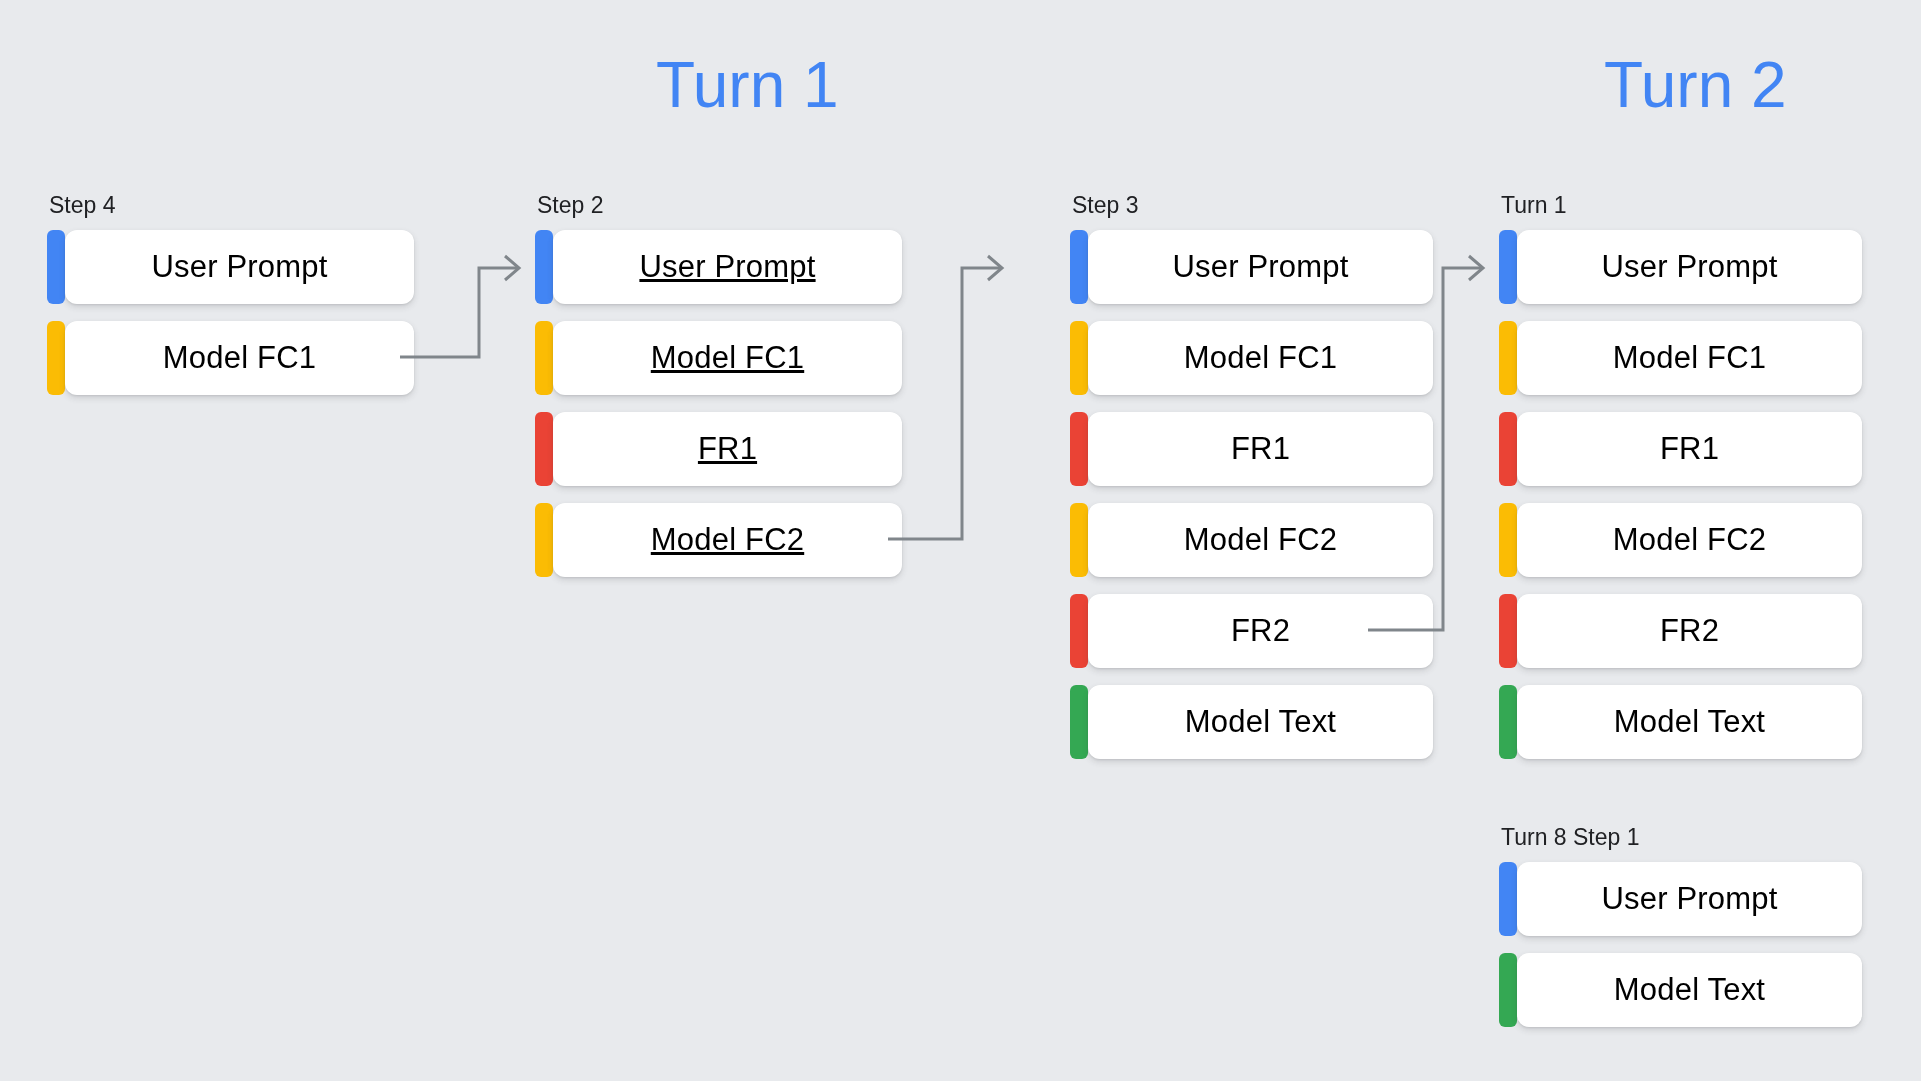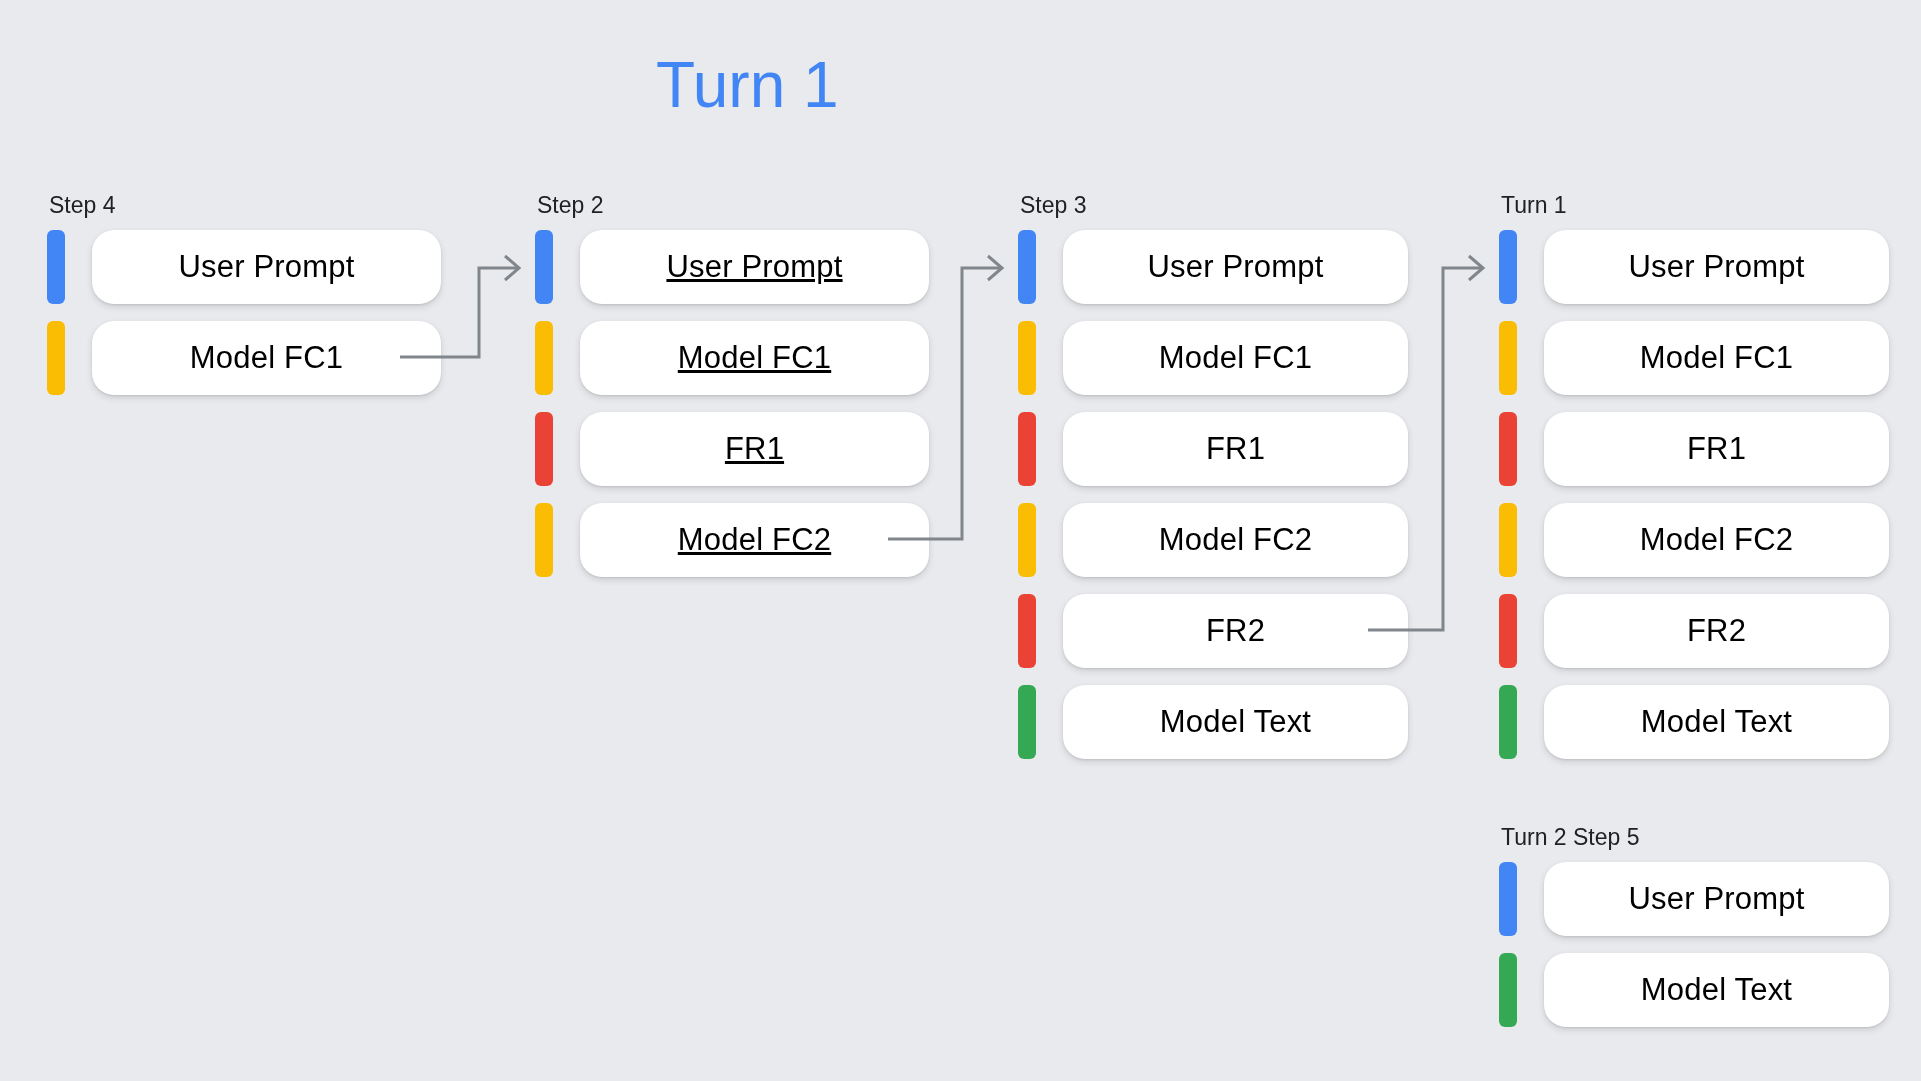--- a/index.html
+++ b/index.html
@@ -66,44 +66,43 @@
     height: 74px;
     border-radius: 6px;
     flex: 0 0 auto;
   }
   .bar.blue   { background: #4285f4; }
   .bar.yellow { background: #fbbc04; }
   .bar.red    { background: #ea4335; }
   .bar.green  { background: #34a853; }
 
   .card {
-    margin-left: 27px;
     height: 74px;
-    border-radius: 22px;
+    border-radius: 12px;
     background: #ffffff;
     box-shadow: 0 3px 6px rgba(60,64,67,0.16), 0 1px 2px rgba(60,64,67,0.12);
     display: flex;
     align-items: center;
     justify-content: center;
     font-size: 31px;
     color: #000000;
     letter-spacing: 0.2px;
     white-space: nowrap;
     box-sizing: border-box;
     padding: 0 14px;
   }
 
   
   #group-step1 { left: 47px;   top: 230px; }
   #group-step1 .card { width: 349px; }
 
   #group-step2 { left: 535px;  top: 230px; text-decoration: underline; }
   #group-step2 .card { width: 349px; }
 
-  #group-step3 { left: 1018px; top: 230px; }
+  #group-step3 { left: 1070px; top: 230px; }
   #group-step3 .card { width: 345px; }
 
   #group-turn1 { left: 1499px; top: 230px; }
   #group-turn1 .card { width: 345px; }
 
   #group-turn2step1 { left: 1499px; top: 862px; }
   #group-turn2step1 .card { width: 345px; }
 
   
   #arrows {
@@ -127,20 +126,21 @@
     stroke-linecap: butt;
     stroke-linejoin: miter;
   }
 </style>
 </head>
 <body>
 
 <div id="canvas">
 
   <div class="turn-title" id="turn-1-title">Turn 1</div>
+  <div class="turn-title" id="turn-2-title">Turn 2</div>
 
   <div class="group" id="group-step1">
     <div class="group-label">Step 4</div>
 
     <div class="row">
       <span class="bar blue"></span>
       <div class="card">User Prompt</div>
     </div>
     <div class="row">
       <span class="bar yellow"></span>
@@ -221,21 +221,21 @@
       <span class="bar red"></span>
       <div class="card">FR2</div>
     </div>
     <div class="row">
       <span class="bar green"></span>
       <div class="card">Model Text</div>
     </div>
   </div>
 
   <div class="group" id="group-turn2step1">
-    <div class="group-label">Turn 2 Step 5</div>
+    <div class="group-label">Turn 8 Step 1</div>
 
     <div class="row">
       <span class="bar blue"></span>
       <div class="card">User Prompt</div>
     </div>
     <div class="row">
       <span class="bar green"></span>
       <div class="card">Model Text</div>
     </div>
   </div>

